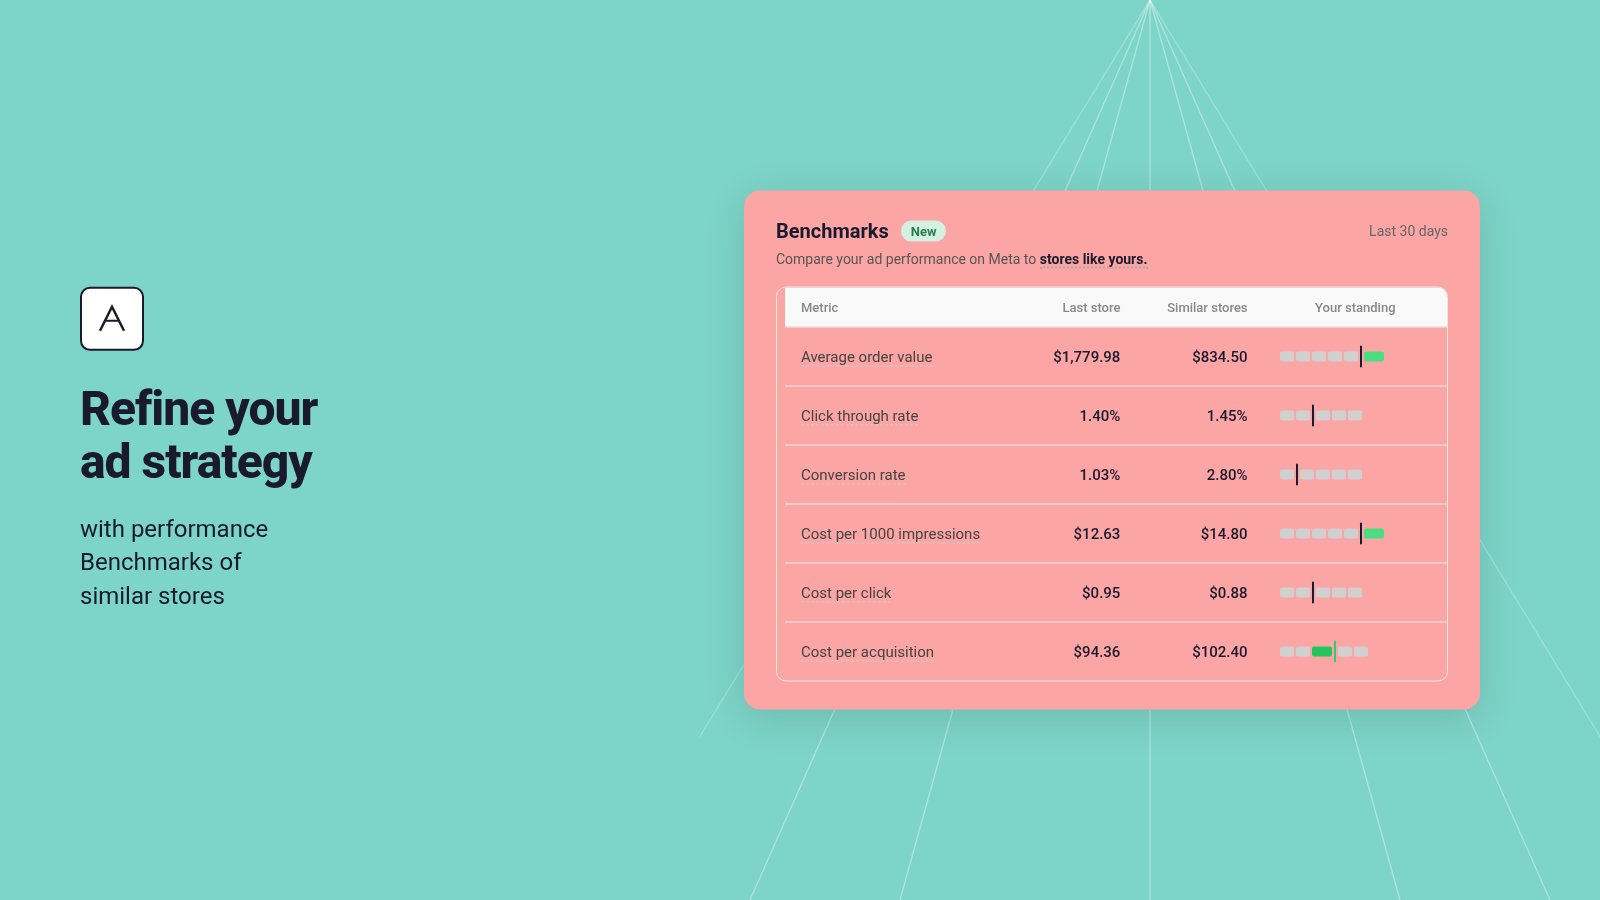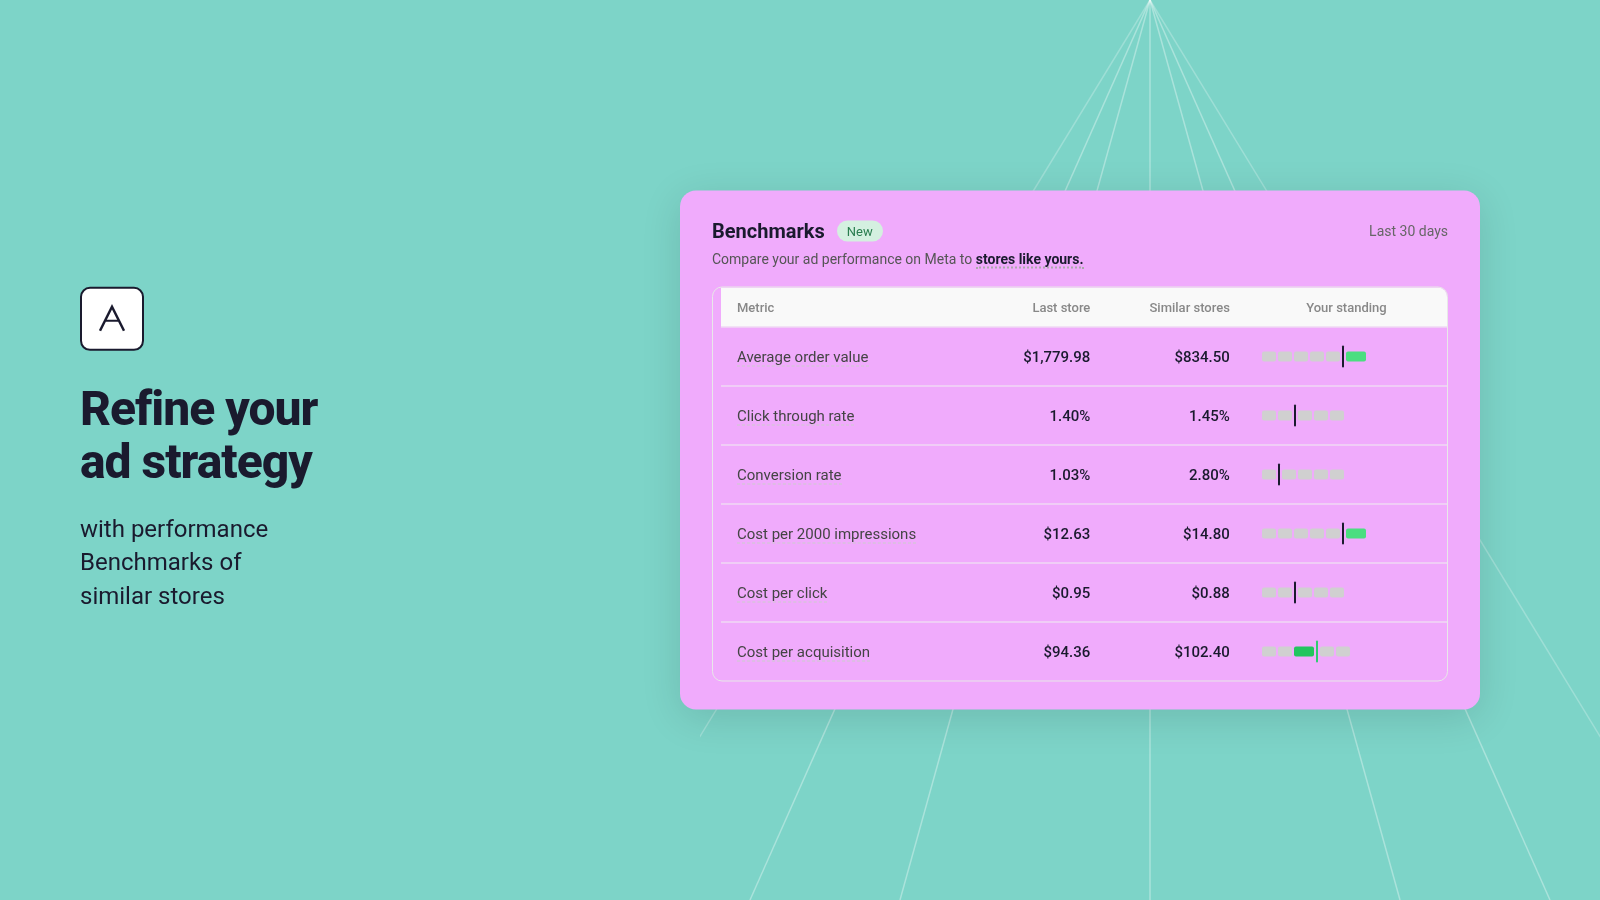--- a/index.html
+++ b/index.html
@@ -69,22 +69,22 @@
       color: #1a1a2e;
       line-height: 1.4;
     }
 
     
     .card {
       position: absolute;
       right: 120px;
       top: 50%;
       transform: translateY(-50%);
-      width: 800px;
-      background: #f0abfc;
+      width: 736px;
+      background: #fca5a5;
       border-radius: 16px;
       box-shadow: 0 8px 40px rgba(0,0,0,0.12);
       padding: 28px 32px;
     }
 
     .card-header {
       display: flex;
       align-items: center;
       justify-content: space-between;
       margin-bottom: 8px;
@@ -99,21 +99,21 @@
     .card-title {
       font-size: 20px;
       font-weight: 700;
       color: #1a1a2e;
     }
 
     .new-badge {
       background: #d4f0e0;
       color: #2a7d4f;
       font-size: 13px;
-      font-weight: 400;
+      font-weight: 700;
       padding: 3px 10px;
       border-radius: 20px;
     }
 
     .last-days {
       font-size: 14px;
       color: #666;
     }
 
     .subtitle {
@@ -314,21 +314,21 @@
               <div class="bar-segment seg-gray" style="width: 14px;"></div>
               <div class="bar-divider"></div>
               <div class="bar-segment seg-gray" style="width: 14px;"></div>
               <div class="bar-segment seg-gray" style="width: 14px;"></div>
               <div class="bar-segment seg-gray" style="width: 14px;"></div>
               <div class="bar-segment seg-gray" style="width: 14px;"></div>
             </div>
           </td>
         </tr>
         <tr>
-          <td><span class="metric-label">Cost per 2000 impressions</span></td>
+          <td><span class="metric-label">Cost per 1000 impressions</span></td>
           <td>$12.63</td>
           <td>$14.80</td>
           <td>
             <div class="standing-bar">
               <div class="bar-segment seg-gray" style="width: 14px;"></div>
               <div class="bar-segment seg-gray" style="width: 14px;"></div>
               <div class="bar-segment seg-gray" style="width: 14px;"></div>
               <div class="bar-segment seg-gray" style="width: 14px;"></div>
               <div class="bar-segment seg-gray" style="width: 14px;"></div>
               <div class="bar-divider"></div>

